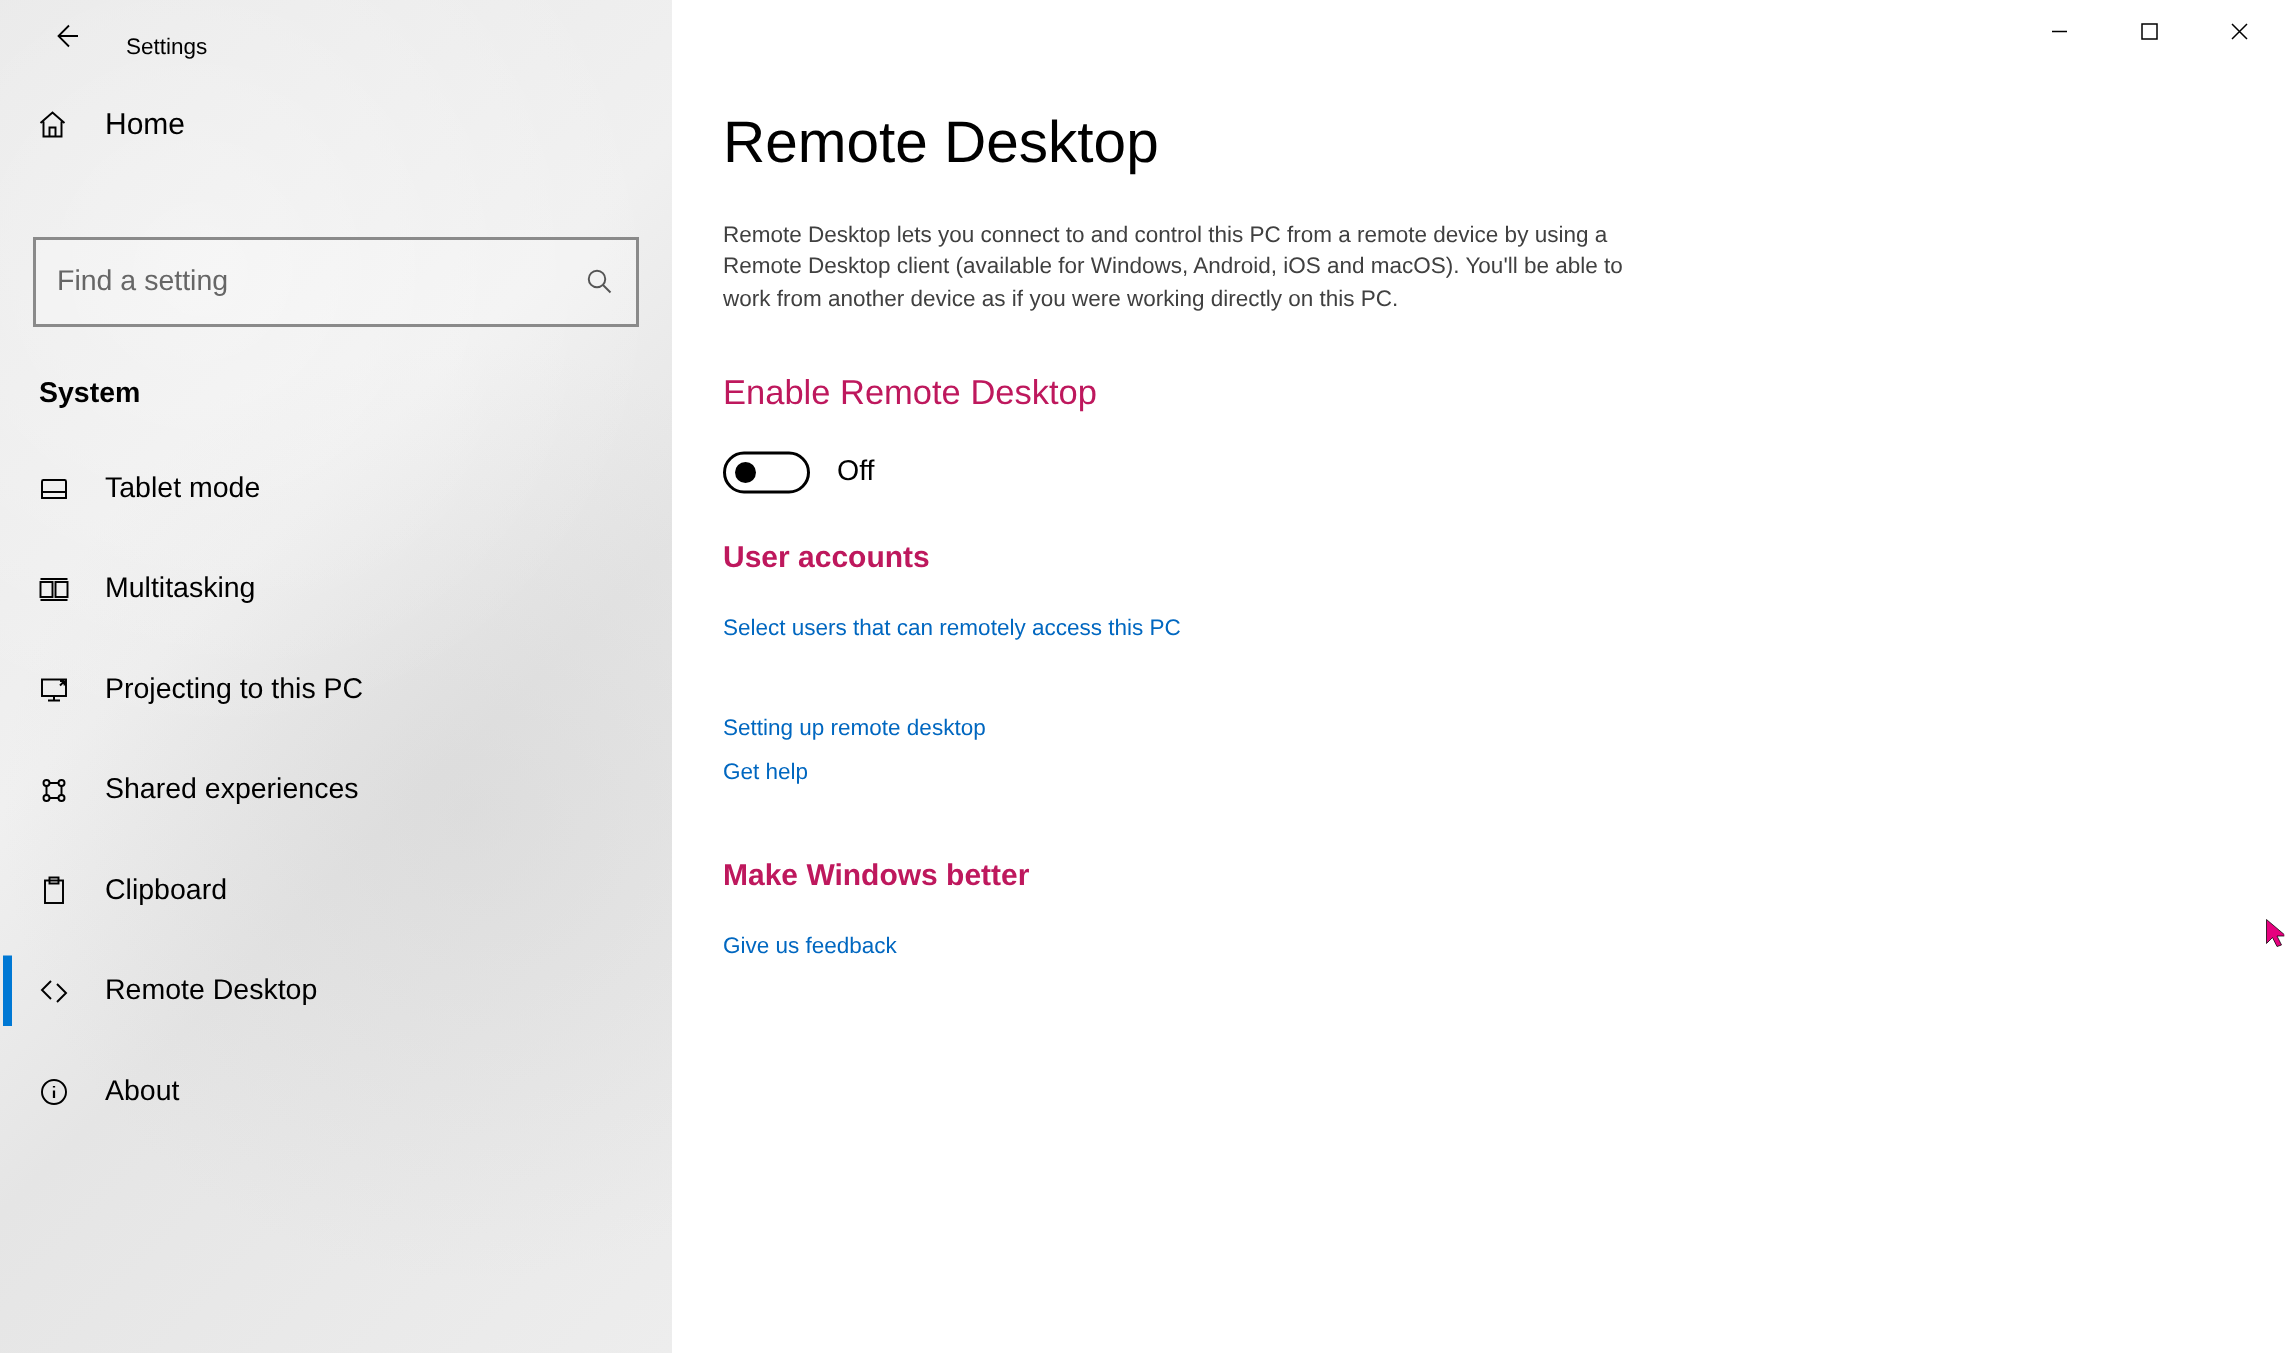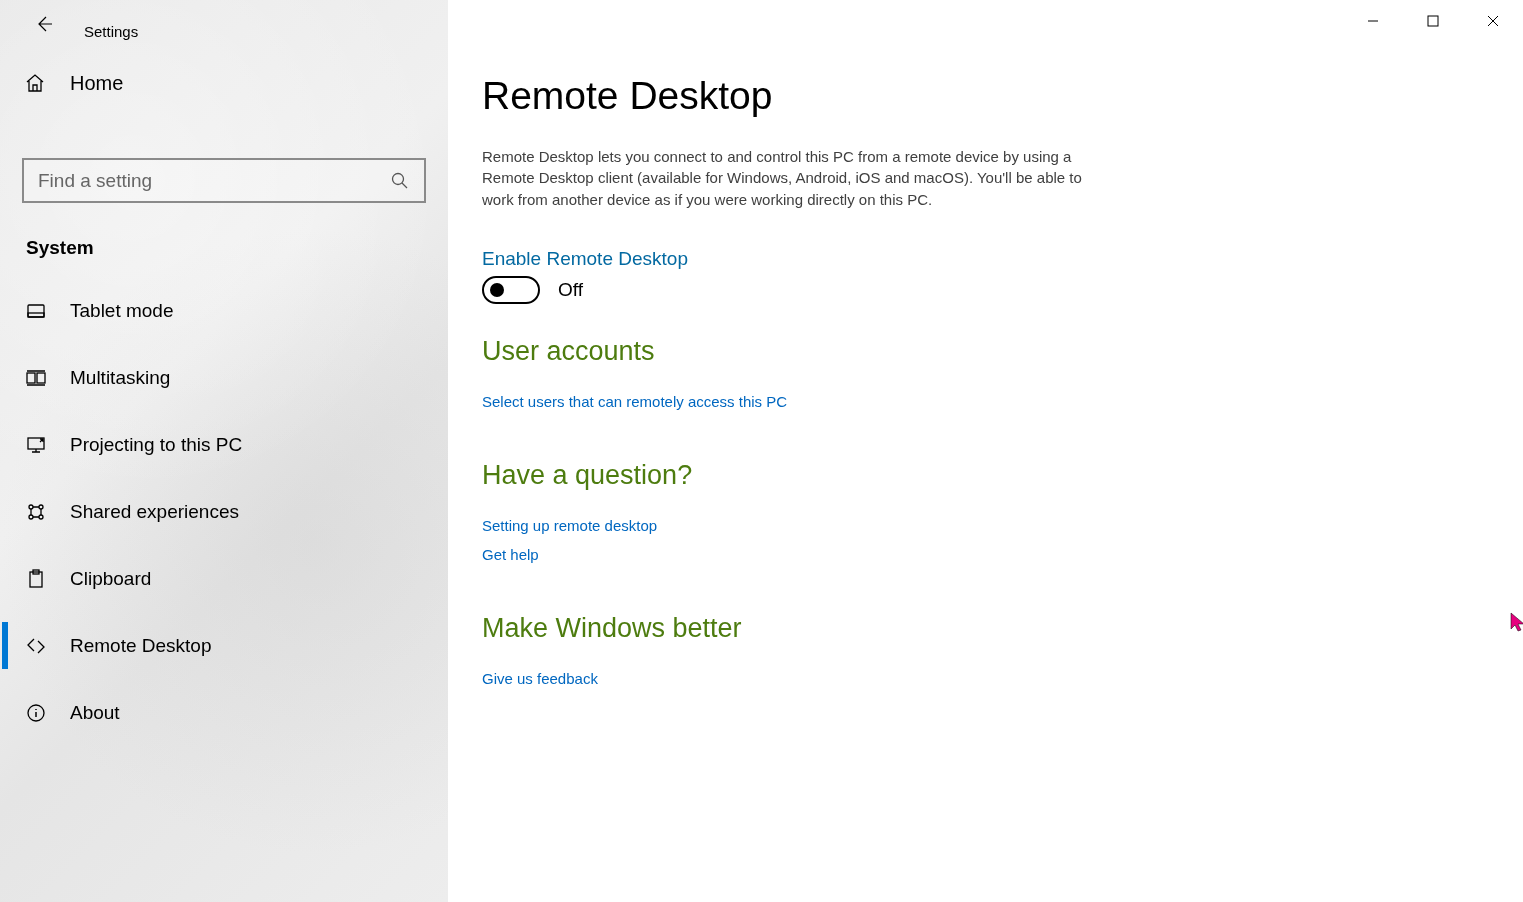--- a/index.html
+++ b/index.html
@@ -4,39 +4,39 @@
   <style>
     * { margin: 0; padding: 0; box-sizing: border-box; font-family: 'Segoe UI', Tahoma, sans-serif; }
     body { width: 1523px; height: 902px; background: #fff; display: flex; overflow: hidden; position: relative; }
     .sidebar { width: 448px; height: 100%; background: linear-gradient(135deg, #e8e8e8 0%, #f0f0f0 40%, #e5e5e5 60%, #ededed 100%); position: relative; }
     .sidebar::before { content: ''; position: absolute; inset: 0; background: radial-gradient(circle at 30% 20%, rgba(255,255,255,0.4), transparent 40%), radial-gradient(circle at 70% 60%, rgba(200,200,200,0.3), transparent 50%); pointer-events: none; }
     .titlebar { height: 48px; display: flex; align-items: center; padding-left: 24px; position: relative; z-index: 1; }
     .back-btn { width: 40px; height: 40px; display: flex; align-items: center; justify-content: center; cursor: pointer; }
     .title { font-size: 15px; margin-left: 20px; color: #000; margin-top: 14px; }
     .home-row { display: flex; align-items: flex-start; height: 58px; padding-left: 24px; margin-top: 24px; cursor: pointer; position: relative; z-index: 1; }
     .home-row .label { font-size: 20px; margin-left: 24px; color: #000; }
-    .search-box { margin: 28px 22px 0 22px; height: 45px; border: 2px solid #8a8a8a; display: flex; align-items: center; padding: 0 14px; position: relative; z-index: 1; background: rgba(255,255,255,0.2); }
+    .search-box { margin: 28px 22px 0 22px; height: 60px; border: 2px solid #8a8a8a; display: flex; align-items: center; padding: 0 14px; position: relative; z-index: 1; background: rgba(255,255,255,0.2); }
     .search-box input { flex: 1; border: none; background: transparent; font-size: 19px; color: #666; outline: none; }
     .search-box input::placeholder { color: #666; }
     .category { font-size: 19px; font-weight: 600; color: #000; margin: 34px 0 18px 26px; position: relative; z-index: 1; }
     .nav-item { display: flex; align-items: center; height: 67px; padding-left: 24px; cursor: pointer; position: relative; z-index: 1; }
     .nav-item.active::before { content: ''; position: absolute; left: 2px; top: 10px; bottom: 10px; width: 6px; background: #0078d4; }
     .nav-item .icon { width: 24px; display: flex; justify-content: center; }
     .nav-item .label { font-size: 19px; margin-left: 22px; color: #000; }
     .content { flex: 1; padding: 74px 60px 0 34px; overflow: hidden; position: relative; }
     .window-controls { position: absolute; top: 0; right: 0; display: flex; }
     .win-btn { width: 60px; height: 42px; display: flex; align-items: center; justify-content: center; cursor: pointer; }
     h1 { font-size: 39px; font-weight: 400; color: #000; margin-bottom: 28px; }
     .desc { font-size: 15px; color: #404040; line-height: 1.42; max-width: 630px; margin-bottom: 38px; }
-    .setting-label { font-size: 19px; color: #0369a1; margin-bottom: 6px; }
+    .setting-label { font-size: 23px; color: #be185d; margin-bottom: 26px; }
     .toggle-row { display: flex; align-items: center; gap: 18px; margin-bottom: 32px; }
     .toggle { width: 58px; height: 28px; border: 2px solid #000; border-radius: 14px; position: relative; cursor: pointer; }
     .toggle-knob { width: 14px; height: 14px; background: #000; border-radius: 50%; position: absolute; top: 5px; left: 6px; }
     .toggle-label { font-size: 19px; color: #000; }
-    h2 { font-size: 27px; font-weight: 400; color: #4d7c0f; margin-bottom: 26px; }
+    h2 { font-size: 20px; font-weight: 700; color: #be185d; margin-bottom: 26px; }
     .link { font-size: 15px; color: #0067c0; cursor: pointer; display: block; margin-bottom: 12px; }
     .section { margin-bottom: 50px; }
     .cursor { position: absolute; left: 1061px; top: 611px; pointer-events: none; z-index: 100; }
     svg { display: block; }
   </style>
 </head>
 <body>
 
 <div class="sidebar">
   <div class="titlebar">
@@ -171,21 +171,20 @@
     </div>
     <div class="toggle-label">Off</div>
   </div>
 
   <div class="section">
     <h2>User accounts</h2>
     <span class="link">Select users that can remotely access this PC</span>
   </div>
 
   <div class="section">
-    <h2>Have a question?</h2>
     <span class="link">Setting up remote desktop</span>
     <span class="link">Get help</span>
   </div>
 
   <div class="section">
     <h2>Make Windows better</h2>
     <span class="link">Give us feedback</span>
   </div>
 
   <svg class="cursor" width="20" height="24" viewBox="0 0 20 24">

